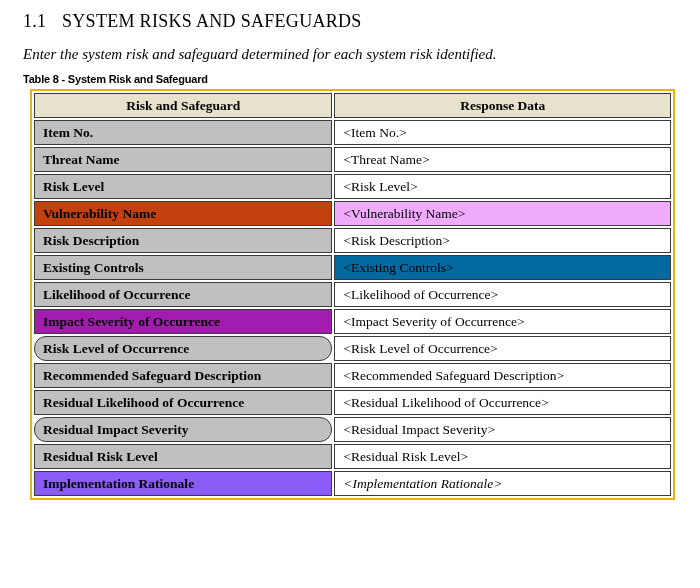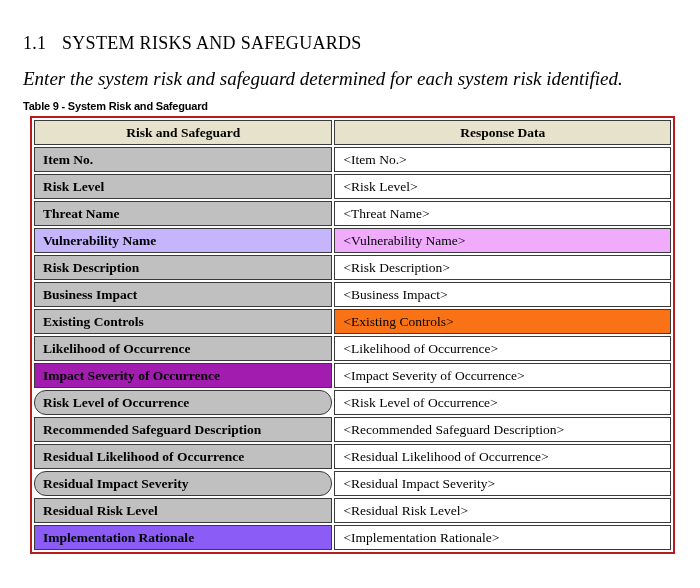--- a/index.html
+++ b/index.html
@@ -10,53 +10,52 @@
     height: 588px;
     overflow: hidden;
   }
   .page {
     box-sizing: border-box;
     width: 700px;
     height: 436px;
     padding: 5px 12px 0 23px;
     font-family: "Liberation Serif", serif;
     color: #000000;
-    margin-top: 22px;
   }
   .heading {
     margin: 5px 0 0 0;
     font-size: 18px;
     font-weight: normal;
     letter-spacing: 0.3px;
     line-height: 1.25;
     white-space: nowrap;
   }
   .heading .num {
     display: inline-block;
     width: 39px;
   }
   .instruction {
     margin: 12px 0 0 0;
     font-style: italic;
-    font-size: 19px;
+    font-size: 15px;
     line-height: 1.25;
   }
   .table-caption {
     margin: 10px 0 4px 0;
     font-family: "Liberation Sans", sans-serif;
     font-weight: bold;
     font-size: 11px;
     letter-spacing: -0.2px;
   }
   table.risk-table {
     margin-left: 7px;
     width: 645px;
     border-collapse: separate;
     border-spacing: 2px;
-    border: 2px solid #b91c1c;
+    border: 2px solid #eab308;
     background: #ffffff;
     table-layout: fixed;
   }
   .risk-table th, .risk-table td {
     border: 1px solid #3a3a3a;
     font-size: 13.5px;
     line-height: 15px;
     padding: 3px 8px;
     height: 17px;
     vertical-align: middle;
@@ -79,61 +78,57 @@
 </style>
 </head>
 <body>
 
 <div class="page">
 
   <h1 class="heading"><span class="num">1.1</span><span>SYSTEM RISKS AND SAFEGUARDS</span></h1>
 
   <p class="instruction">Enter the system risk and safeguard determined for each system risk identified.</p>
 
-  <p class="table-caption">Table 9 - System Risk and Safeguard</p>
+  <p class="table-caption">Table 8 - System Risk and Safeguard</p>
 
   <table class="risk-table">
     <colgroup>
         <col class="c-label">
         <col class="c-value">
       </colgroup>
     <thead>
       <tr>
         <th class="hdr" style="background: rgb(231, 226, 203);">Risk and Safeguard</th>
         <th class="hdr" style="background: rgb(231, 226, 203);">Response Data</th>
       </tr>
     </thead>
     <tbody>
       <tr>
         <td class="label" style="background: rgb(192, 192, 192);">Item No.</td>
         <td class="value" style="background: rgb(255, 255, 255);">&lt;Item No.&gt;</td>
       </tr>
       <tr>
+        <td class="label" style="background: rgb(192, 192, 192);">Threat Name</td>
+        <td class="value" style="background: rgb(255, 255, 255);">&lt;Threat Name&gt;</td>
+      </tr>
+      <tr>
         <td class="label" style="background: rgb(192, 192, 192);">Risk Level</td>
         <td class="value" style="background: rgb(255, 255, 255);">&lt;Risk Level&gt;</td>
       </tr>
       <tr>
-        <td class="label" style="background: rgb(192, 192, 192);">Threat Name</td>
-        <td class="value" style="background: rgb(255, 255, 255);">&lt;Threat Name&gt;</td>
-      </tr>
-      <tr>
-        <td class="label" style="background: #c4b5fd;">Vulnerability Name</td>
+        <td class="label" style="background: #c2410c;">Vulnerability Name</td>
         <td class="value" style="background: #f0abfc;">&lt;Vulnerability Name&gt;</td>
       </tr>
       <tr>
         <td class="label" style="background: rgb(192, 192, 192);">Risk Description</td>
         <td class="value" style="background: rgb(255, 255, 255);">&lt;Risk Description&gt;</td>
       </tr>
       <tr>
-        <td class="label" style="background: rgb(192, 192, 192);">Business Impact</td>
-        <td class="value" style="background: rgb(255, 255, 255);">&lt;Business Impact&gt;</td>
-      </tr>
-      <tr>
         <td class="label" style="background: rgb(192, 192, 192);">Existing Controls</td>
-        <td class="value" style="background: #f97316;">&lt;Existing Controls&gt;</td>
+        <td class="value" style="background: #0369a1;">&lt;Existing Controls&gt;</td>
       </tr>
       <tr>
         <td class="label" style="background: rgb(192, 192, 192);">Likelihood of Occurrence</td>
         <td class="value" style="background: rgb(255, 255, 255);">&lt;Likelihood of Occurrence&gt;</td>
       </tr>
       <tr>
         <td class="label" style="background: #a21caf;">Impact Severity of Occurrence</td>
         <td class="value" style="background: rgb(255, 255, 255);">&lt;Impact Severity of Occurrence&gt;</td>
       </tr>
       <tr>
@@ -151,17 +146,17 @@
       <tr>
         <td class="label" style="background: rgb(192, 192, 192); border-radius: 12px;">Residual Impact Severity</td>
         <td class="value" style="background: rgb(255, 255, 255);">&lt;Residual Impact Severity&gt;</td>
       </tr>
       <tr>
         <td class="label" style="background: rgb(192, 192, 192);">Residual Risk Level</td>
         <td class="value" style="background: rgb(255, 255, 255);">&lt;Residual Risk Level&gt;</td>
       </tr>
       <tr>
         <td class="label" style="background: #8b5cf6;">Implementation Rationale</td>
-        <td class="value" style="background: rgb(255, 255, 255);">&lt;Implementation Rationale&gt;</td>
+        <td class="value" style="background: rgb(255, 255, 255); font-style: italic;">&lt;Implementation Rationale&gt;</td>
       </tr>
     </tbody>
   </table>
 </div>
 
 </body></html>

